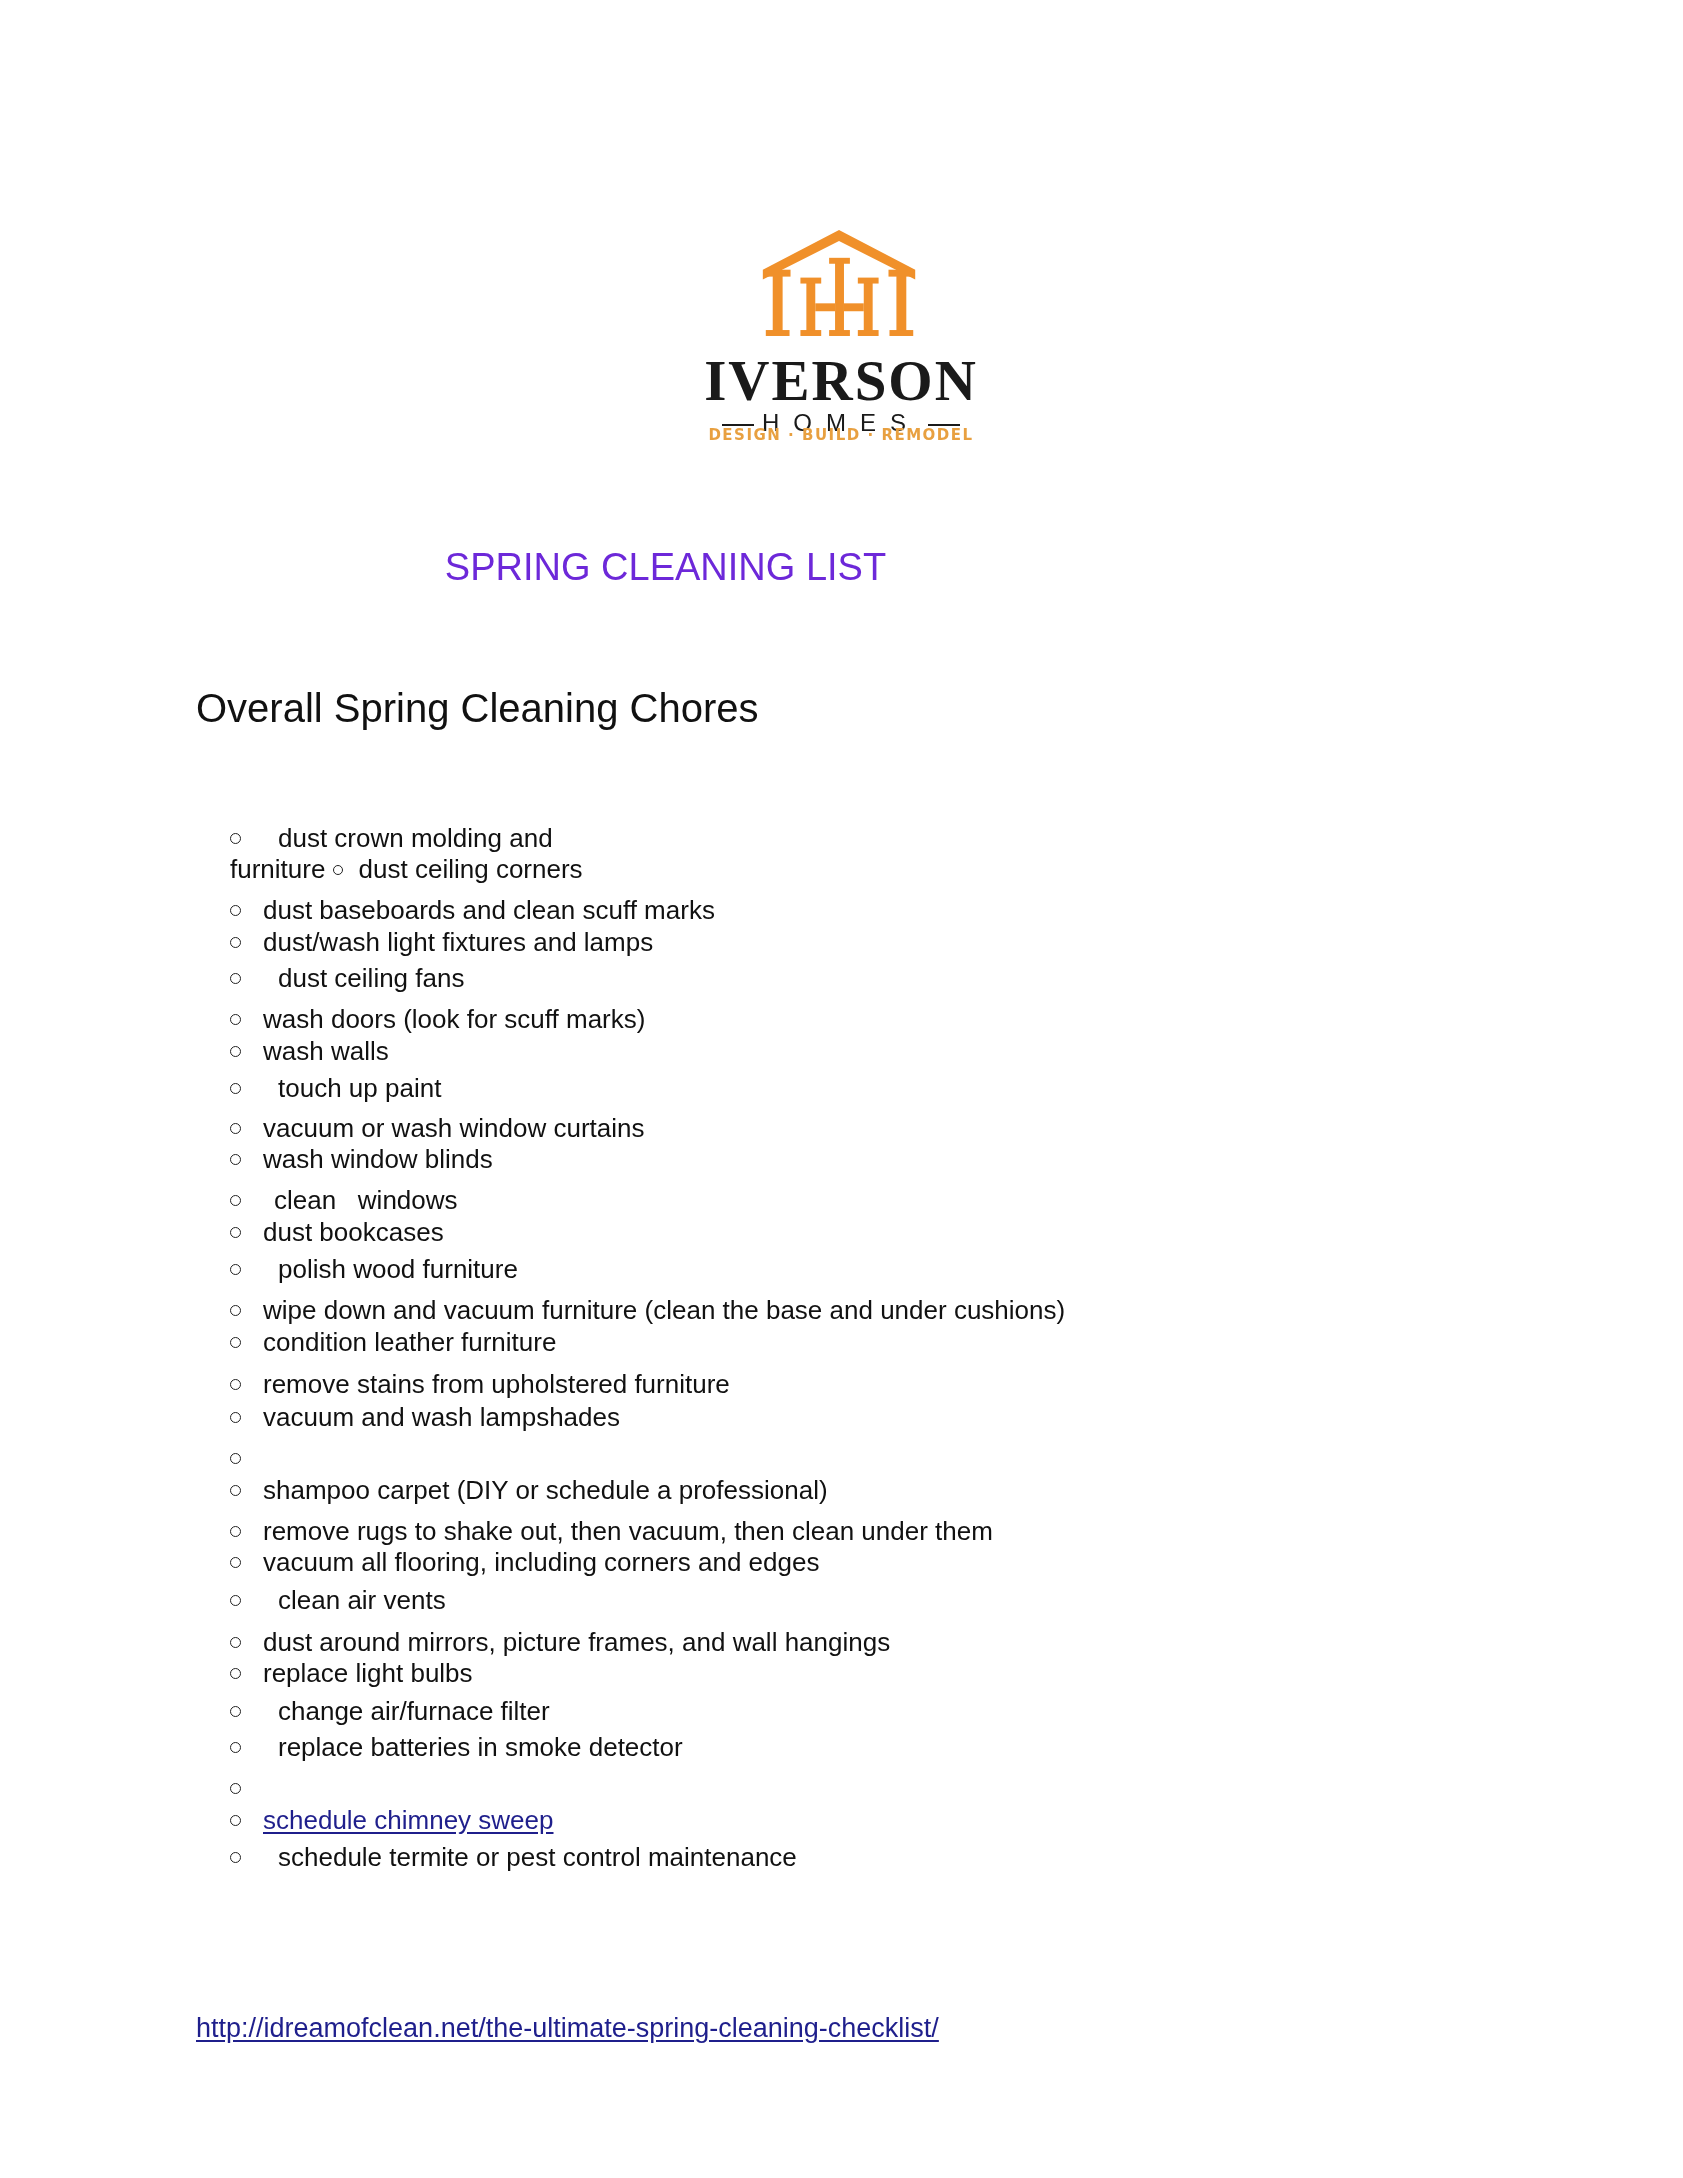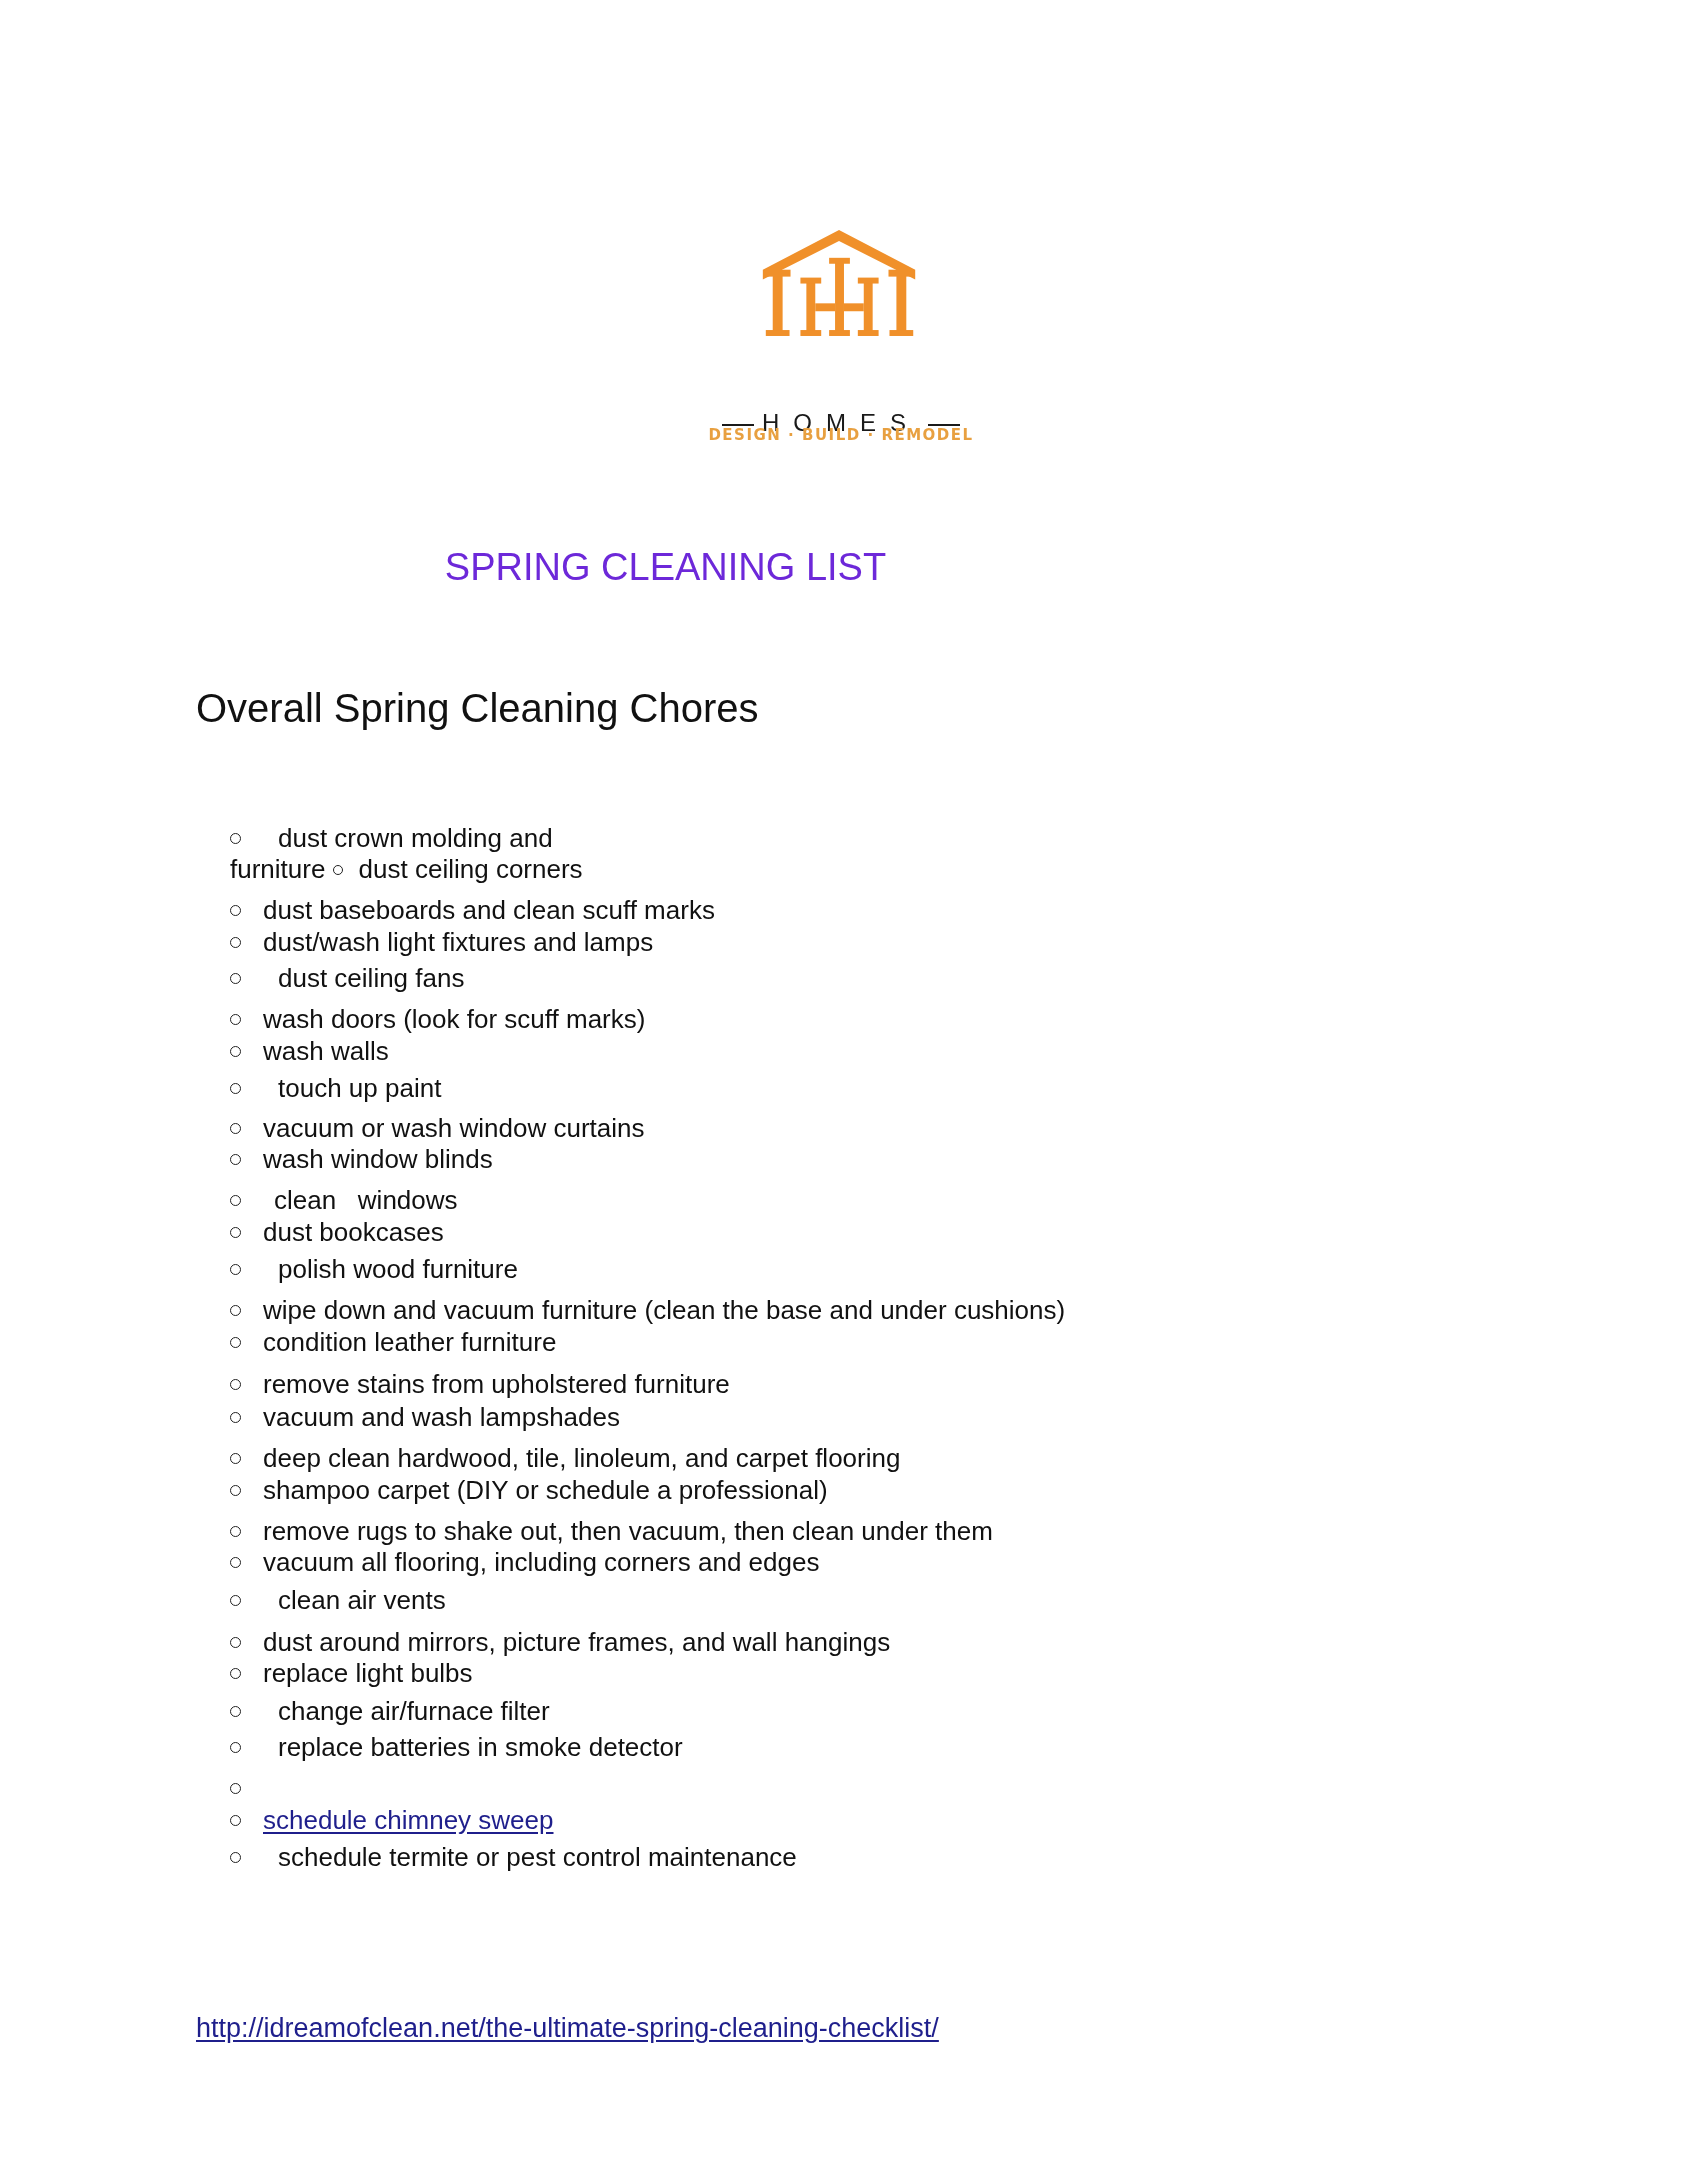--- a/index.html
+++ b/index.html
@@ -52,20 +52,21 @@
       <rect x="178" y="40" width="21" height="6"></rect>
       <rect x="178" y="113" width="21" height="6"></rect>
       <rect x="213" y="62" width="9" height="56"></rect>
       <rect x="207" y="60" width="21" height="6"></rect>
       <rect x="207" y="113" width="21" height="6"></rect>
 
       <rect x="164" y="86" width="20" height="8"></rect>
       <rect x="193" y="86" width="20" height="8"></rect>
     </g>
   </svg>
+  <div class="brand-name">IVERSON</div>
   <div class="brand-sub">
     <span class="dash"></span><span>HOMES</span><span class="dash"></span>
   </div>
   <div class="brand-tag" style="color:#E8A040">
     <span>DESIGN</span>
     <span>·</span>
     <span>BUILD</span>
     <span>·</span>
     <span>REMODEL</span>
   </div>
@@ -86,21 +87,21 @@
     <div class="item" style="top: 1070px;"><span class="bullet"></span><span class="gap-w"></span><span>touch up paint</span></div>
     <div class="item" style="top: 1110px;"><span class="bullet"></span><span class="gap-s"></span><span>vacuum or wash window curtains</span></div>
     <div class="item" style="top: 1141px;"><span class="bullet"></span><span class="gap-s"></span><span>wash window blinds</span></div>
     <div class="item" style="top: 1182px;"><span class="bullet"></span><span class="gap-c"></span><span>clean   windows</span></div>
     <div class="item" style="top: 1214px;"><span class="bullet"></span><span class="gap-s"></span><span>dust bookcases</span></div>
     <div class="item" style="top: 1251px;"><span class="bullet"></span><span class="gap-w"></span><span>polish wood furniture</span></div>
     <div class="item" style="top: 1292px;"><span class="bullet"></span><span class="gap-s"></span><span>wipe down and vacuum furniture (clean the base and under cushions)</span></div>
     <div class="item" style="top: 1324px;"><span class="bullet"></span><span class="gap-s"></span><span>condition leather furniture</span></div>
     <div class="item" style="top: 1366px;"><span class="bullet"></span><span class="gap-s"></span><span>remove stains from upholstered furniture</span></div>
     <div class="item" style="top: 1399px;"><span class="bullet"></span><span class="gap-s"></span><span>vacuum and wash lampshades</span></div>
-    <div class="item" style="top: 1440px;"><span class="bullet"></span><span class="gap-s"></span><span>deep clean hardwood, tile, linoleum, and carpet flooring</span></div>
+    <div class="item" style="top: 1440px;"><span class="bullet"></span><span class="gap-s"></span></div>
     <div class="item" style="top: 1472px;"><span class="bullet"></span><span class="gap-s"></span><span>shampoo carpet (DIY or schedule a professional)</span></div>
     <div class="item" style="top: 1513px;"><span class="bullet"></span><span class="gap-s"></span><span>remove rugs to shake out, then vacuum, then clean under them</span></div>
     <div class="item" style="top: 1544px;"><span class="bullet"></span><span class="gap-s"></span><span>vacuum all flooring, including corners and edges</span></div>
     <div class="item" style="top: 1582px;"><span class="bullet"></span><span class="gap-w"></span><span>clean air vents</span></div>
     <div class="item" style="top: 1624px;"><span class="bullet"></span><span class="gap-s"></span><span>dust around mirrors, picture frames, and wall hangings</span></div>
     <div class="item" style="top: 1655px;"><span class="bullet"></span><span class="gap-s"></span><span>replace light bulbs</span></div>
     <div class="item" style="top: 1693px;"><span class="bullet"></span><span class="gap-w"></span><span>change air/furnace filter</span></div>
     <div class="item" style="top: 1729px;"><span class="bullet"></span><span class="gap-w"></span><span>replace batteries in smoke detector</span></div>
     <div class="item" style="top: 1770px;"><span class="bullet"></span><span class="gap-s"></span></div>
     <div class="item" style="top: 1802px;"><span class="bullet"></span><span class="gap-s"></span><a class="link">schedule chimney sweep</a></div>

